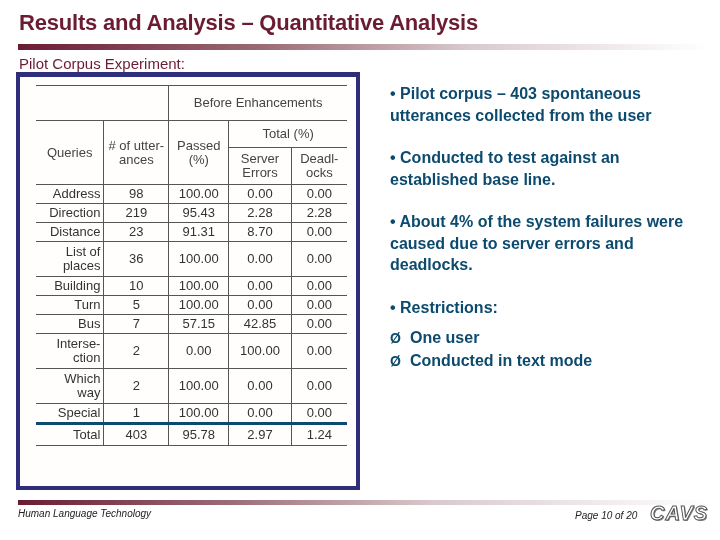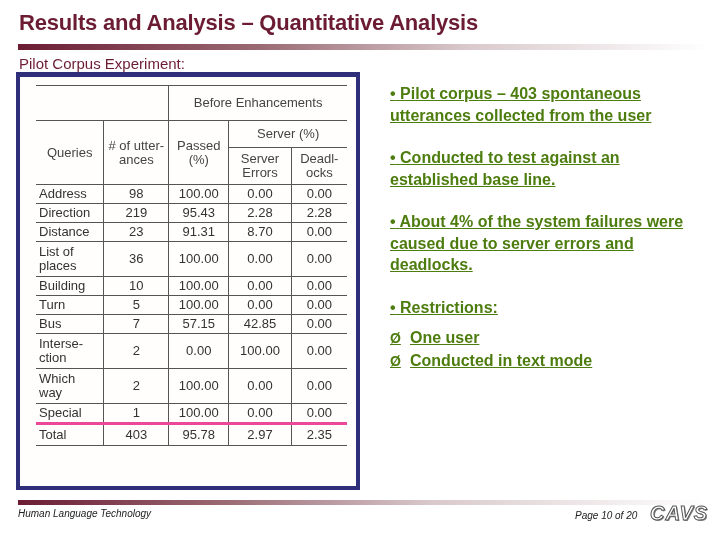--- a/index.html
+++ b/index.html
@@ -27,32 +27,32 @@
   table.results {
     position: absolute; left: 16px; top: 8px; width: 311px;
     border-collapse: collapse; font-family: Liberation Sans, sans-serif;
     font-size: 13px; color: #333;
   }
   table.results td, table.results th {
     border: 1px solid #555; text-align: center; padding: 0 3px; font-weight: normal;
     line-height: 14px;
   }
   table.results th { color: #444; }
-  table.results td.q { text-align: left; }
+  table.results td.q { text-align: right; }
   table.results tr.single td { height: 18px; }
   table.results tr.double td { height: 34px; margin-top: 16px; }
-  table.results tr.total td { border-top: 3px solid #ec4899; height: 20px; }
+  table.results tr.total td { border-top: 3px solid #0c4a6e; height: 20px; }
   table.results tr.h1 th { height: 34px; }
   table.results tr.h2 th { height: 26px; }
   table.results tr.h3 th { height: 36px; }
   table.results td:first-child, table.results th:first-child { border-left: none; }
   table.results td:last-child, table.results th:last-child { border-right: none; }
   .bullets {
     position: absolute; left: 390px; top: 83px; width: 315px;
-    font-size: 16px; font-weight: bold; color: #4d7c0f; line-height: 21.5px; text-decoration: underline;
+    font-size: 16px; font-weight: bold; color: #0c4a6e; line-height: 21.5px;
   }
   .bullet { margin-bottom: 21px; }
   .bullet .dot { font-weight: bold; }
   .sub-bullets { margin-top: -12px; }
   .sub-bullet { display: flex; align-items: baseline; }
   .sub-bullet .arrow { width: 20px; font-size: 14px; }
   .footer-rule {
     position: absolute; left: 18px; top: 500px; width: 690px; height: 5px;
     background: linear-gradient(to right, #6b1c33 0%, #9a6a74 30%, #d9c9cc 60%, #ffffff 100%);
   }
@@ -79,21 +79,21 @@
   <table class="results">
     <tbody>
         <tr class="h1">
       <th colspan="2"></th>
       <th colspan="3">Before Enhancements</th>
     </tr>
     <tr class="h2">
       <th rowspan="2">Queries</th>
       <th rowspan="2"># of utter-ances</th>
       <th rowspan="2">Passed (%)</th>
-      <th colspan="2">Server (%)</th>
+      <th colspan="2">Total (%)</th>
     </tr>
     <tr class="h3">
       <th>Server Errors</th>
       <th>Deadl-ocks</th>
     </tr>
     <tr class="single">
       <td class="q">Address</td>
       <td>98</td>
       <td>100.00</td>
       <td>0.00</td>
@@ -160,21 +160,21 @@
       <td>1</td>
       <td>100.00</td>
       <td>0.00</td>
       <td>0.00</td>
     </tr>
     <tr class="total">
       <td class="q">Total</td>
       <td>403</td>
       <td>95.78</td>
       <td>2.97</td>
-      <td>2.35</td>
+      <td>1.24</td>
     </tr>
   </tbody>
     </table>
 </div>
 
 <div class="bullets">
   <div class="bullet"><span class="dot">•</span> <span>Pilot corpus – 403 spontaneous utterances collected from the user</span></div>
   <div class="bullet"><span class="dot">•</span> <span>Conducted to test against an established base line.</span></div>
   <div class="bullet"><span class="dot">•</span> <span>About 4% of the system failures were caused due to server errors and deadlocks.</span></div>
   <div class="bullet"><span class="dot">•</span> <span>Restrictions:</span></div>

